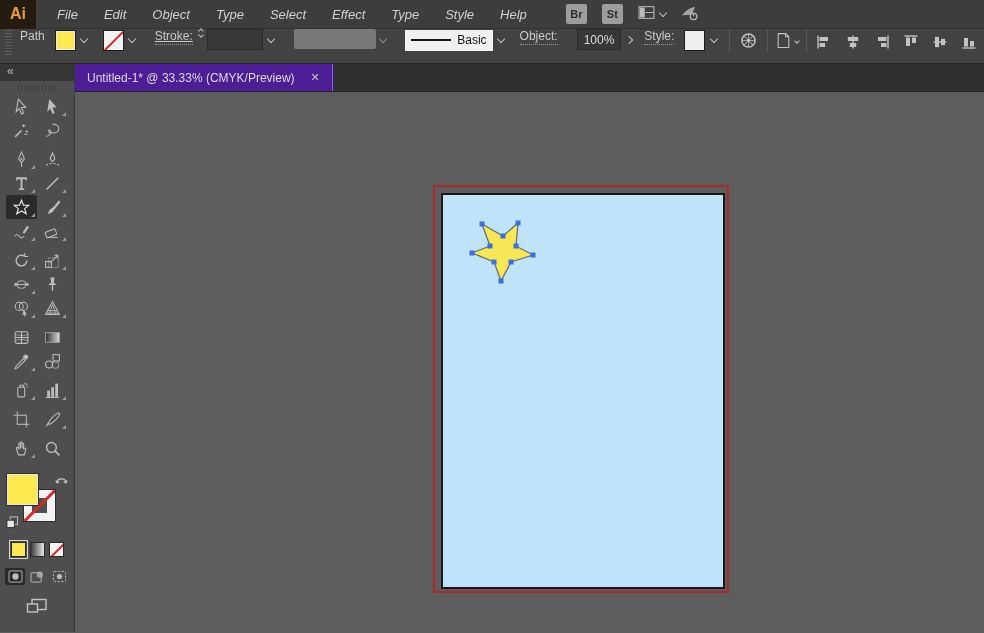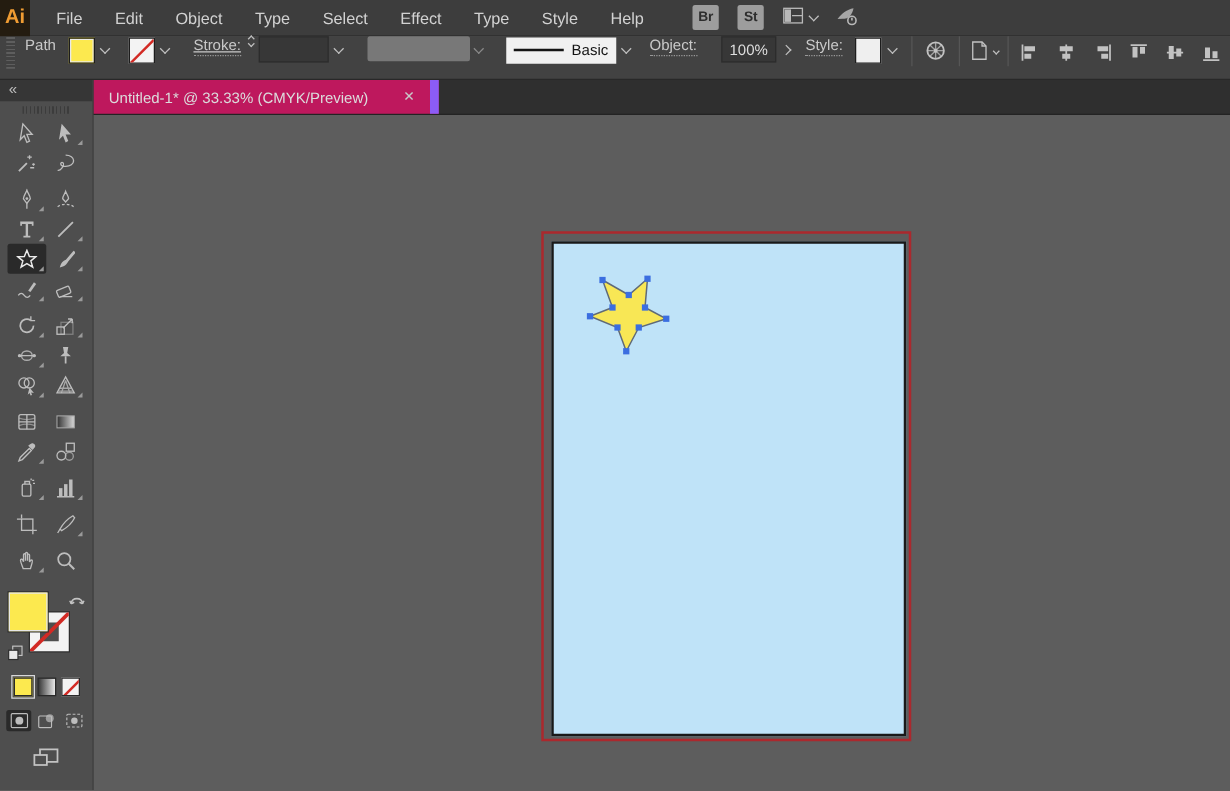--- a/index.html
+++ b/index.html
@@ -1,23 +1,23 @@
 <!DOCTYPE html>
 <html style="--accent_orange: #ef9c33; --fill_yellow: #fce94f; --canvas_blue: #bfe3f8; --artboard_red: #ab282d; --anchor_blue: #3b6ee0; --none_red: #d22a24; --star_fill: #f8e755; --star_stroke: #5f6a78;"><head>
 <meta charset="utf-8">
 <style>
   * { box-sizing: border-box; margin: 0; padding: 0; }
   html,body { width: 984px; height: 633px; overflow: hidden; }
   body { font-family: "Liberation Sans", sans-serif; background: #5d5d5d; color: #d6d6d6; font-size: 13px; }
 
   
   .menubar { height: 29px; background: #3d3d3d; display: flex; align-items: center; border-bottom: 1px solid #313131; }
-  .logo { width: 24px; height: 29px; background: #241c10; color: var(--accent_orange); font-weight: bold; font-size: 16px; display: flex; align-items: center; justify-content: center; }
+  .logo { width: 36px; height: 29px; background: #241c10; color: var(--accent_orange); font-weight: bold; font-size: 16px; display: flex; align-items: center; justify-content: center; }
   .menu-items { display: flex; height: 100%; margin-left: 8px; }
-  .menu-item { padding: 0 13px; display: flex; align-items: center; color: #d2d2d2; cursor: default; }
+  .menu-item { padding: 0 13px; display: flex; align-items: center; color: #d2d2d2; cursor: default; font-style: italic; }
   .menubar-right { display: flex; align-items: center; gap: 15px; margin-left: 26px; }
   .mini-btn { width: 21px; height: 20px; background: #9d9d9d; color: #2d2d2d; border-radius: 2px; font-size: 11px; font-weight: bold; display: flex; align-items: center; justify-content: center; }
   .mb-icon { color: #b9b9b9; display: flex; align-items: center; gap: 5px; }
 
   .chev { display: inline-block; width: 6px; height: 6px; border-right: 1.6px solid #c0c0c0; border-bottom: 1.6px solid #c0c0c0; transform: rotate(45deg); margin-top: -3px; }
   .chev.s { width: 4px; height: 4px; }
   .chev.right { transform: rotate(-45deg); margin: 0; }
   .chev.up { transform: rotate(225deg); margin: 0; }
   .chev.dim { border-color: #8a8a8a; }
 
@@ -73,21 +73,21 @@
 
   .mode-row { display: flex; gap: 2px; margin-top: 11px; }
   .mode-btn { width: 20px; height: 17px; display: flex; align-items: center; justify-content: center; color: #bdbdbd; border-radius: 2px; }
   .mode-btn.active { background: #2a2a2a; }
 
   .screen-mode { margin-top: 13px; color: #c3c3c3; }
 
   
   .doc-area { flex: 1; display: flex; flex-direction: column; }
   .tabbar { height: 28px; background: #2f2f2f; display: flex; border-bottom: 1px solid #232323; }
-  .tab { background: #be185d; display: flex; align-items: center; gap: 28px; padding: 0 12px; color: #dcdcdc; font-size: 12px; border-right: 7px solid #8b5cf6; }
+  .tab { background: #4c1d95; display: flex; align-items: center; gap: 16px; padding: 0 12px; color: #dcdcdc; font-size: 12px; border-right: 1px solid #8b5cf6; }
   .tab-close { color: #c9c9c9; font-size: 11px; }
 
   .canvas { position: relative; flex: 1; background: #5d5d5d; overflow: hidden; }
   .red-rect { position: absolute; left: 358px; top: 93px; width: 296px; height: 408px; border: 2px solid var(--artboard_red); }
   .artboard { position: absolute; left: 366px; top: 101px; width: 284px; height: 396px; background: var(--canvas_blue); border: 2px solid #191919; }
   .art-layer { position: absolute; left: 0; top: 0; }
 </style>
 </head>
 <body>
 

